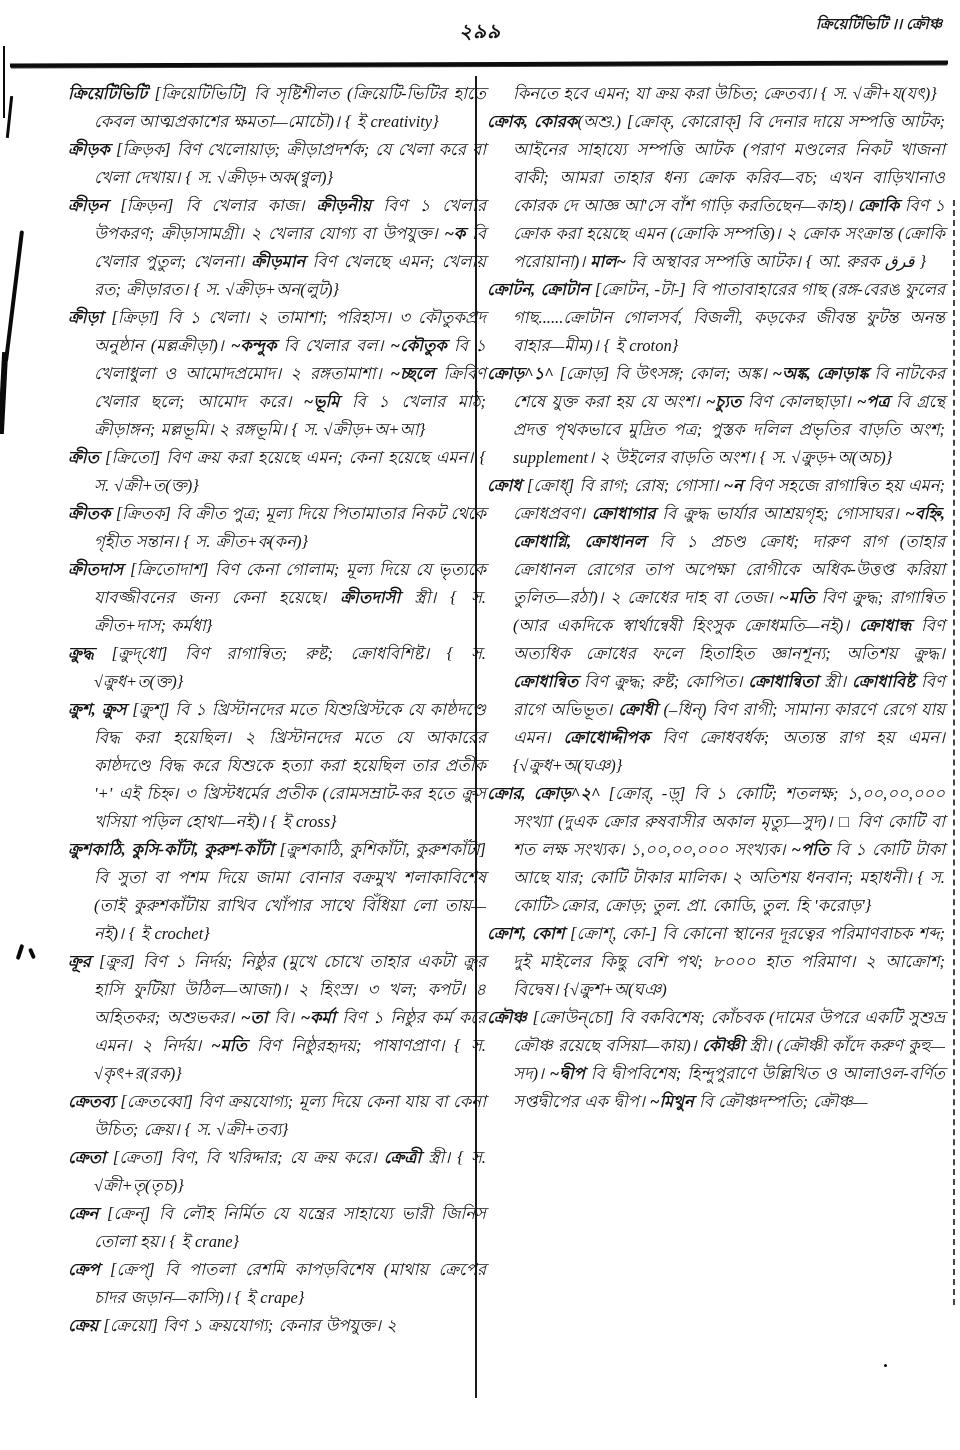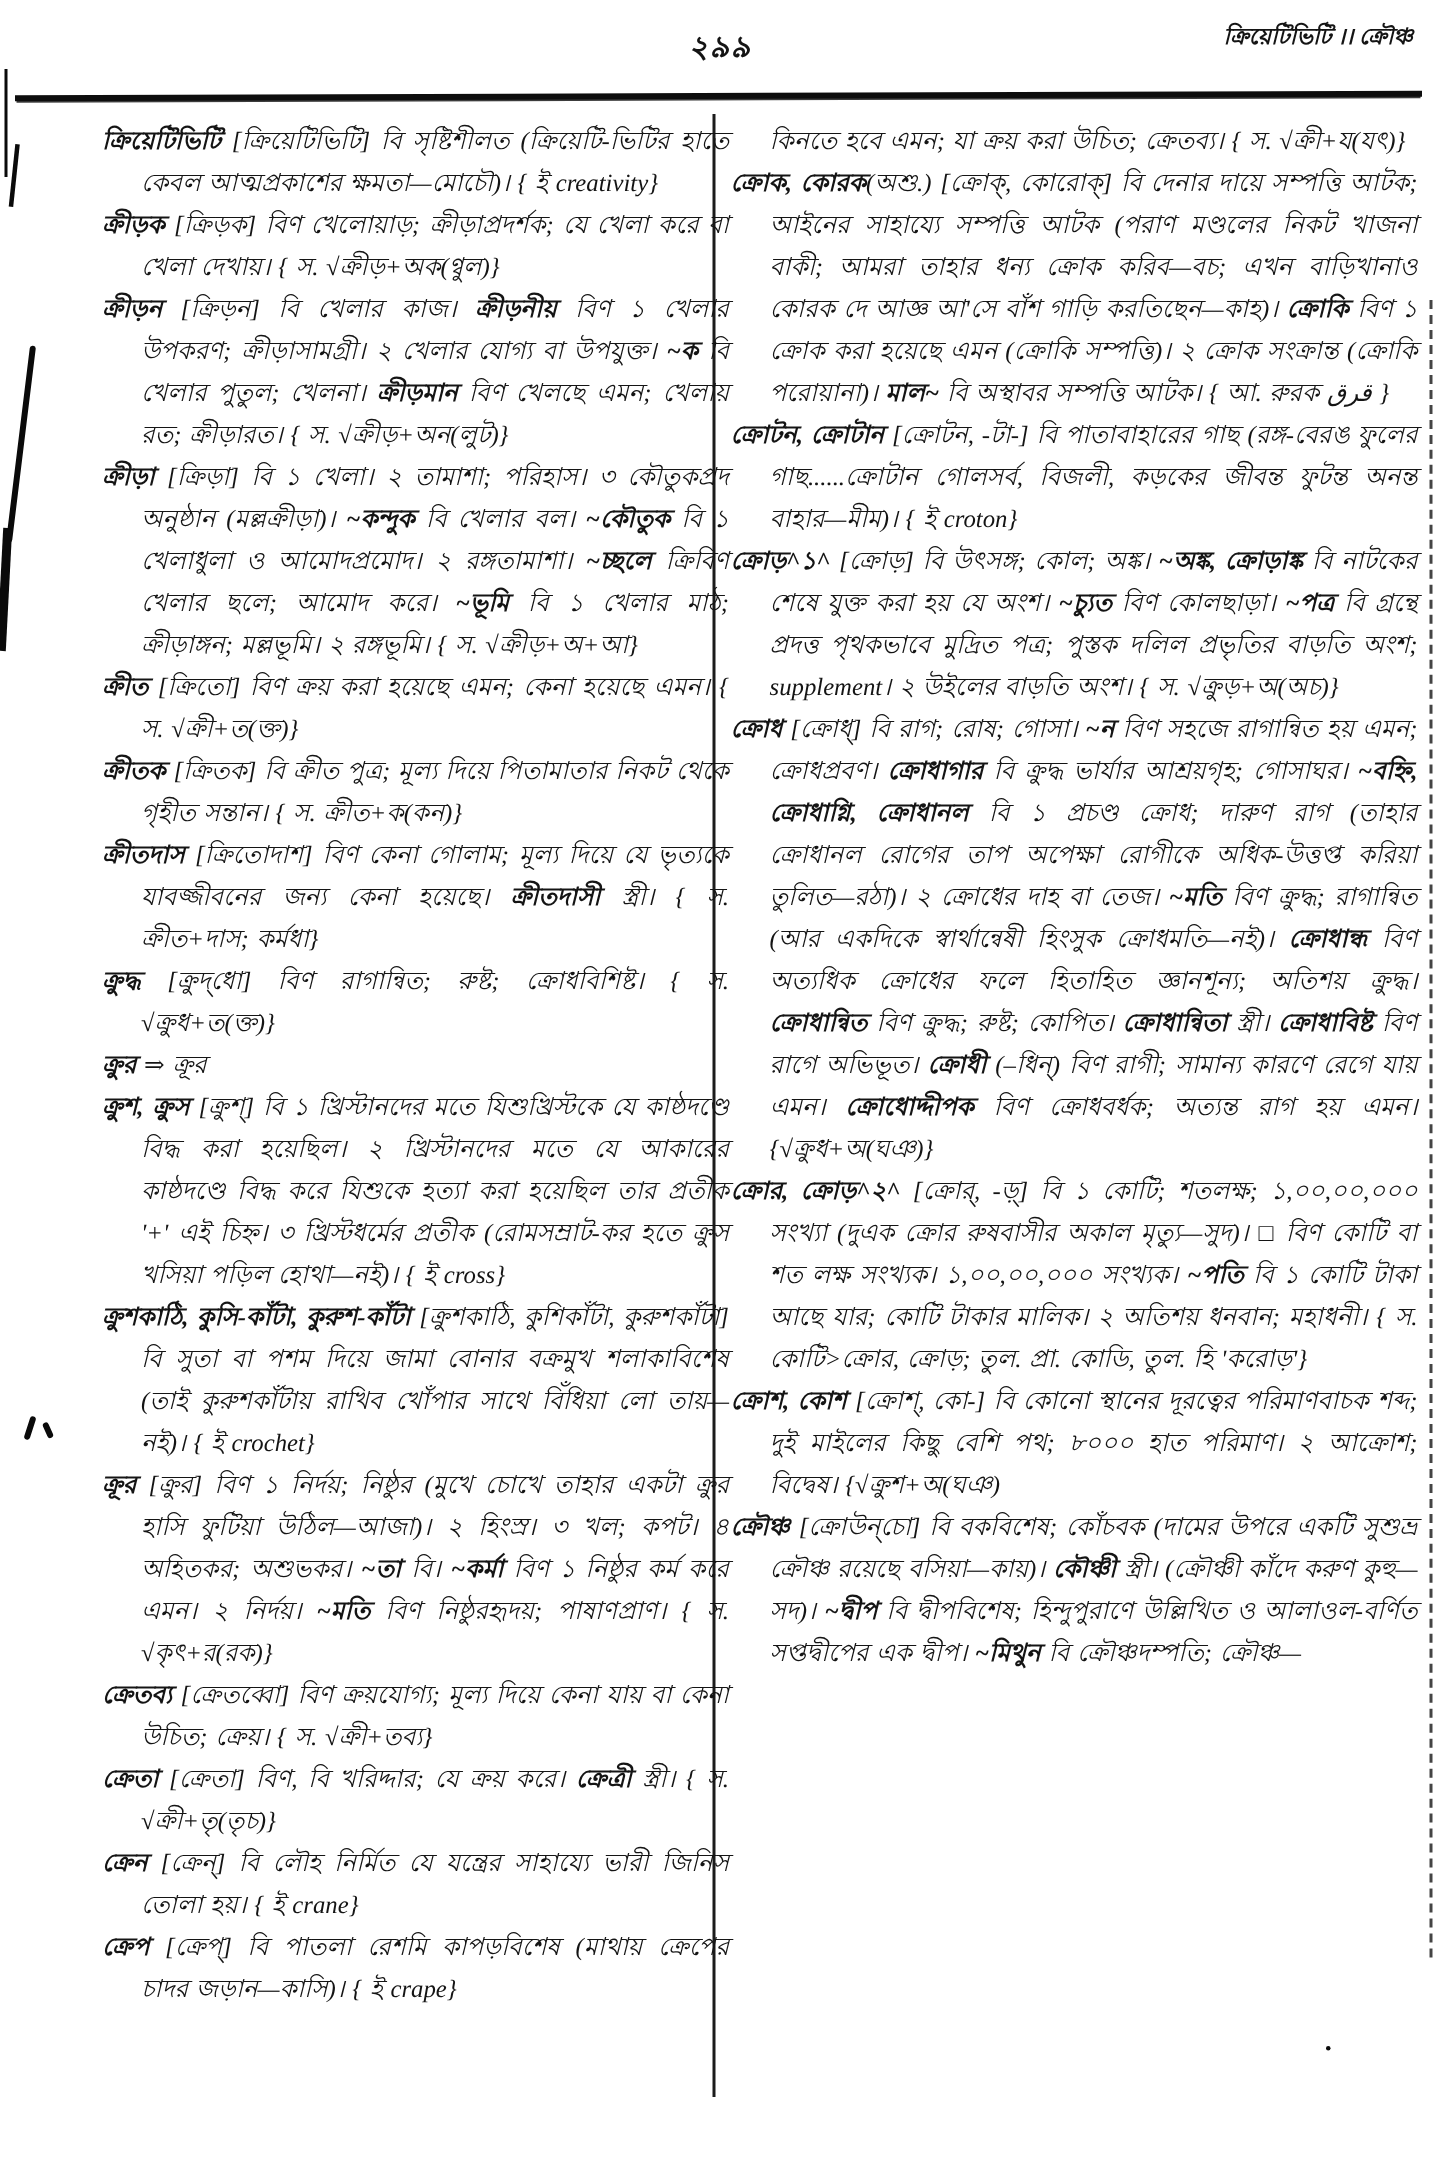--- a/index.html
+++ b/index.html
@@ -68,28 +68,28 @@
   <div class="columns">
     <div class="col col-left" id="col-left">
         <p class="entry"><b>ক্রিয়েটিভিটি</b> [ক্রিয়েটিভিটি] বি সৃষ্টিশীলত (ক্রিয়েটি-ভিটির হাতে কেবল আত্মপ্রকাশের ক্ষমতা—মোচৌ)। { ই  creativity}</p>
         <p class="entry"><b>ক্রীড়ক</b> [ক্রিড়ক] বিণ খেলোয়াড়; ক্রীড়াপ্রদর্শক; যে খেলা করে বা খেলা দেখায়। { স. √ক্রীড়+অক(ণ্বুল)}</p>
         <p class="entry"><b>ক্রীড়ন</b> [ক্রিড়ন] বি খেলার কাজ। <b>ক্রীড়নীয়</b> বিণ ১ খেলার উপকরণ; ক্রীড়াসামগ্রী। ২ খেলার যোগ্য বা উপযুক্ত। <b>~ক</b> বি খেলার পুতুল; খেলনা। <b>ক্রীড়মান</b> বিণ খেলছে এমন; খেলায় রত; ক্রীড়ারত। { স. √ক্রীড়+অন(লুট)}</p>
         <p class="entry"><b>ক্রীড়া</b> [ক্রিড়া] বি ১ খেলা। ২ তামাশা; পরিহাস। ৩ কৌতুকপ্রদ অনুষ্ঠান (মল্লক্রীড়া)। <b>~কন্দুক</b> বি খেলার বল। <b>~কৌতুক</b> বি ১ খেলাধুলা ও আমোদপ্রমোদ। ২ রঙ্গতামাশা। <b>~চ্ছলে</b> ক্রিবিণ খেলার ছলে; আমোদ করে। <b>~ভূমি</b> বি ১ খেলার মাঠ; ক্রীড়াঙ্গন; মল্লভূমি। ২ রঙ্গভূমি। { স. √ক্রীড়+অ+আ}</p>
         <p class="entry"><b>ক্রীত</b> [ক্রিতো] বিণ ক্রয় করা হয়েছে এমন; কেনা হয়েছে এমন। { স. √ক্রী+ত(ক্ত)}</p>
         <p class="entry"><b>ক্রীতক</b> [ক্রিতক] বি ক্রীত পুত্র; মূল্য দিয়ে পিতামাতার নিকট থেকে গৃহীত সন্তান। { স. ক্রীত+ক(কন)}</p>
         <p class="entry"><b>ক্রীতদাস</b> [ক্রিতোদাশ] বিণ কেনা গোলাম; মূল্য দিয়ে যে ভৃত্যকে যাবজ্জীবনের জন্য কেনা হয়েছে। <b>ক্রীতদাসী</b> স্ত্রী। { স. ক্রীত+দাস; কর্মধা}</p>
         <p class="entry"><b>ক্রুদ্ধ</b> [ক্রুদ্‌ধো] বিণ রাগান্বিত; রুষ্ট; ক্রোধবিশিষ্ট। { স. √ক্রুধ+ত(ক্ত)}</p>
-        <p class="entry"><b>ক্রুর</b> ⇒ ক্রূর</p>
         <p class="entry"><b>ক্রুশ, ক্রুস</b> [ক্রুশ্] বি ১ খ্রিস্টানদের মতে যিশুখ্রিস্টকে যে কাষ্ঠদণ্ডে বিদ্ধ করা হয়েছিল। ২ খ্রিস্টানদের মতে যে আকারের কাষ্ঠদণ্ডে বিদ্ধ করে যিশুকে হত্যা করা হয়েছিল তার প্রতীক '+' এই চিহ্ন। ৩ খ্রিস্টধর্মের প্রতীক (রোমসম্রাট-কর হতে ক্রুস খসিয়া পড়িল হোথা—নই)। { ই  cross}</p>
         <p class="entry"><b>ক্রুশকাঠি, কুসি-কাঁটা, কুরুশ-কাঁটা</b> [ক্রুশকাঠি, কুশিকাঁটা, কুরুশকাঁটা] বি সুতা বা পশম দিয়ে জামা বোনার বক্রমুখ শলাকাবিশেষ (তাই কুরুশকাঁটায় রাখিব খোঁপার সাথে বিঁধিয়া লো তায়—নই)। { ই  crochet}</p>
         <p class="entry"><b>ক্রূর</b> [ক্রুর] বিণ ১ নির্দয়; নিষ্ঠুর (মুখে চোখে তাহার একটা ক্রুর হাসি ফুটিয়া উঠিল—আজা)। ২ হিংস্র। ৩ খল; কপট। ৪ অহিতকর; অশুভকর। <b>~তা</b> বি। <b>~কর্মা</b> বিণ ১ নিষ্ঠুর কর্ম করে এমন। ২ নির্দয়। <b>~মতি</b> বিণ নিষ্ঠুরহৃদয়; পাষাণপ্রাণ। { স. √কৃৎ+র(রক)}</p>
         <p class="entry"><b>ক্রেতব্য</b> [ক্রেতব্বো] বিণ ক্রয়যোগ্য; মূল্য দিয়ে কেনা যায় বা কেনা উচিত; ক্রেয়। { স. √ক্রী+তব্য}</p>
         <p class="entry"><b>ক্রেতা</b> [ক্রেতা] বিণ, বি খরিদ্দার; যে ক্রয় করে। <b>ক্রেত্রী</b> স্ত্রী। { স. √ক্রী+তৃ(তৃচ)}</p>
         <p class="entry"><b>ক্রেন</b> [ক্রেন্] বি লৌহ নির্মিত যে যন্ত্রের সাহায্যে ভারী জিনিস তোলা হয়। { ই  crane}</p>
         <p class="entry"><b>ক্রেপ</b> [ক্রেপ্] বি পাতলা রেশমি কাপড়বিশেষ (মাথায় ক্রেপের চাদর জড়ান—কাসি)। { ই  crape}</p>
+        <p class="entry"><b>ক্রেয়</b> [ক্রেয়ো] বিণ ১ ক্রয়যোগ্য; কেনার উপযুক্ত। ২</p>
       </div>
     <div class="col col-right" id="col-right">
         <p class="entry cont">কিনতে হবে এমন; যা ক্রয় করা উচিত; ক্রেতব্য। { স. √ক্রী+য(যৎ)}</p>
         <p class="entry"><b>ক্রোক, কোরক</b>(অশু.) [ক্রোক্, কোরোক্] বি দেনার দায়ে সম্পত্তি আটক; আইনের সাহায্যে সম্পত্তি আটক (পরাণ মণ্ডলের নিকট খাজনা বাকী; আমরা তাহার ধন্য ক্রোক করিব—বচ; এখন বাড়িখানাও কোরক দে আজ্ঞ আ'সে বাঁশ গাড়ি করতিছেন—কাহ)। <b>ক্রোকি</b> বিণ ১ ক্রোক করা হয়েছে এমন (ক্রোকি সম্পত্তি)। ২ ক্রোক সংক্রান্ত (ক্রোকি পরোয়ানা)। <b>মাল~</b> বি অস্থাবর সম্পত্তি আটক। { আ. রুরক  قرق  }</p>
         <p class="entry"><b>ক্রোটন, ক্রোটান</b> [ক্রোটন, -টা-] বি পাতাবাহারের গাছ (রঙ্গ-বেরঙ ফুলের গাছ......ক্রোটান গোলসর্ব, বিজলী, কড়কের জীবন্ত ফুটন্ত অনন্ত বাহার—মীম)। { ই  croton}</p>
         <p class="entry"><b>ক্রোড়^১^</b> [ক্রোড়] বি উৎসঙ্গ; কোল; অঙ্ক। <b>~অঙ্ক, ক্রোড়াঙ্ক</b> বি নাটকের শেষে যুক্ত করা হয় যে অংশ। <b>~চ্যুত</b> বিণ কোলছাড়া। <b>~পত্র</b> বি গ্রন্থে প্রদত্ত পৃথকভাবে মুদ্রিত পত্র; পুস্তক দলিল প্রভৃতির বাড়তি অংশ; supplement। ২ উইলের বাড়তি অংশ। { স. √ক্রুড়+অ(অচ)}</p>
         <p class="entry"><b>ক্রোধ</b> [ক্রোধ্] বি রাগ; রোষ; গোসা। <b>~ন</b> বিণ সহজে রাগান্বিত হয় এমন; ক্রোধপ্রবণ। <b>ক্রোধাগার</b> বি ক্রুদ্ধ ভার্যার আশ্রয়গৃহ; গোসাঘর। <b>~বহ্নি, ক্রোধাগ্নি, ক্রোধানল</b> বি ১ প্রচণ্ড ক্রোধ; দারুণ রাগ (তাহার ক্রোধানল রোগের তাপ অপেক্ষা রোগীকে অধিক-উত্তপ্ত করিয়া তুলিত—রঠা)। ২ ক্রোধের দাহ বা তেজ। <b>~মতি</b> বিণ ক্রুদ্ধ; রাগান্বিত (আর একদিকে স্বার্থান্বেষী হিংসুক ক্রোধমতি—নই)। <b>ক্রোধান্ধ</b> বিণ অত্যধিক ক্রোধের ফলে হিতাহিত জ্ঞানশূন্য; অতিশয় ক্রুদ্ধ। <b>ক্রোধান্বিত</b> বিণ ক্রুদ্ধ; রুষ্ট; কোপিত। <b>ক্রোধান্বিতা</b> স্ত্রী। <b>ক্রোধাবিষ্ট</b> বিণ রাগে অভিভূত। <b>ক্রোধী</b> (–ধিন্) বিণ রাগী; সামান্য কারণে রেগে যায় এমন। <b>ক্রোধোদ্দীপক</b> বিণ ক্রোধবর্ধক; অত্যন্ত রাগ হয় এমন। {√ক্রুধ+অ(ঘঞ)}</p>
         <p class="entry"><b>ক্রোর, ক্রোড়^২^</b> [ক্রোর্, -ড়্] বি ১ কোটি; শতলক্ষ; ১,০০,০০,০০০ সংখ্যা (দুএক ক্রোর রুষবাসীর অকাল মৃত্যু—সুদ)। □ বিণ কোটি বা শত লক্ষ সংখ্যক। ১,০০,০০,০০০ সংখ্যক। <b>~পতি</b> বি ১ কোটি টাকা আছে যার; কোটি টাকার মালিক। ২ অতিশয় ধনবান; মহাধনী। { স. কোটি&gt;ক্রোর, ক্রোড়; তুল. প্রা. কোডি, তুল. হি 'করোড়'}</p>
         <p class="entry"><b>ক্রোশ, কোশ</b> [ক্রোশ্, কো-] বি কোনো স্থানের দূরত্বের পরিমাণবাচক শব্দ; দুই মাইলের কিছু বেশি পথ; ৮০০০ হাত পরিমাণ। ২ আক্রোশ; বিদ্বেষ। {√ক্রুশ+অ(ঘঞ)</p>
         <p class="entry"><b>ক্রৌঞ্চ</b> [ক্রোউন্‌চো] বি বকবিশেষ; কোঁচবক (দামের উপরে একটি সুশুভ্র ক্রৌঞ্চ রয়েছে বসিয়া—কায়)। <b>কৌঞ্চী</b> স্ত্রী। (ক্রৌঞ্চী কাঁদে করুণ কুহু—সদ)। <b>~দ্বীপ</b> বি দ্বীপবিশেষ; হিন্দুপুরাণে উল্লিখিত ও আলাওল-বর্ণিত সপ্তদ্বীপের এক দ্বীপ। <b>~মিথুন</b> বি ক্রৌঞ্চদম্পতি; ক্রৌঞ্চ—</p>

